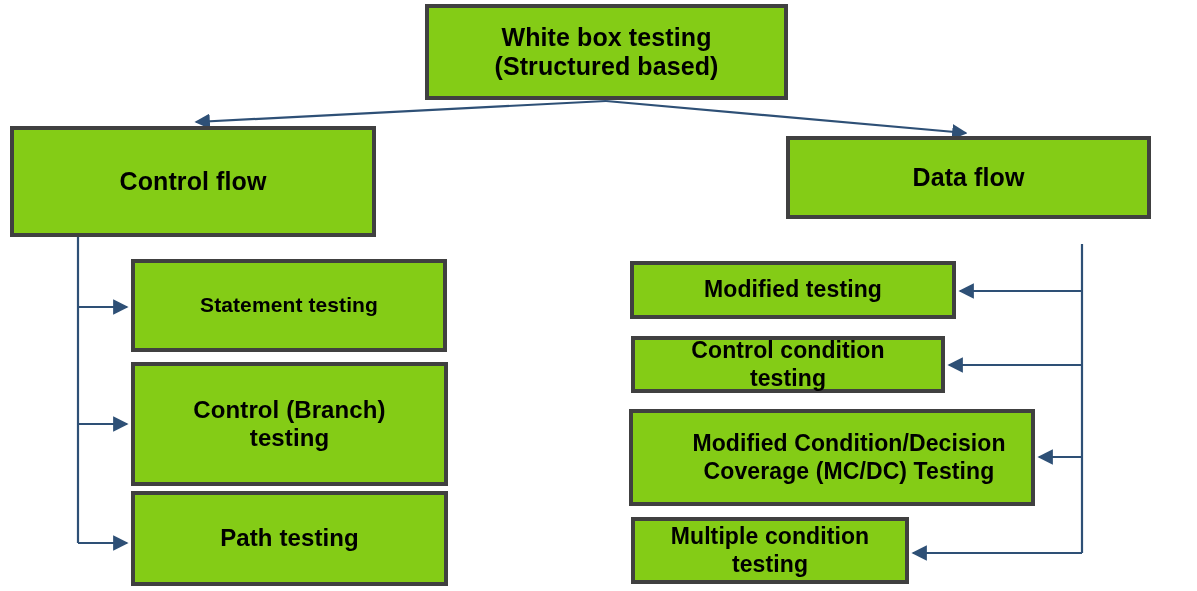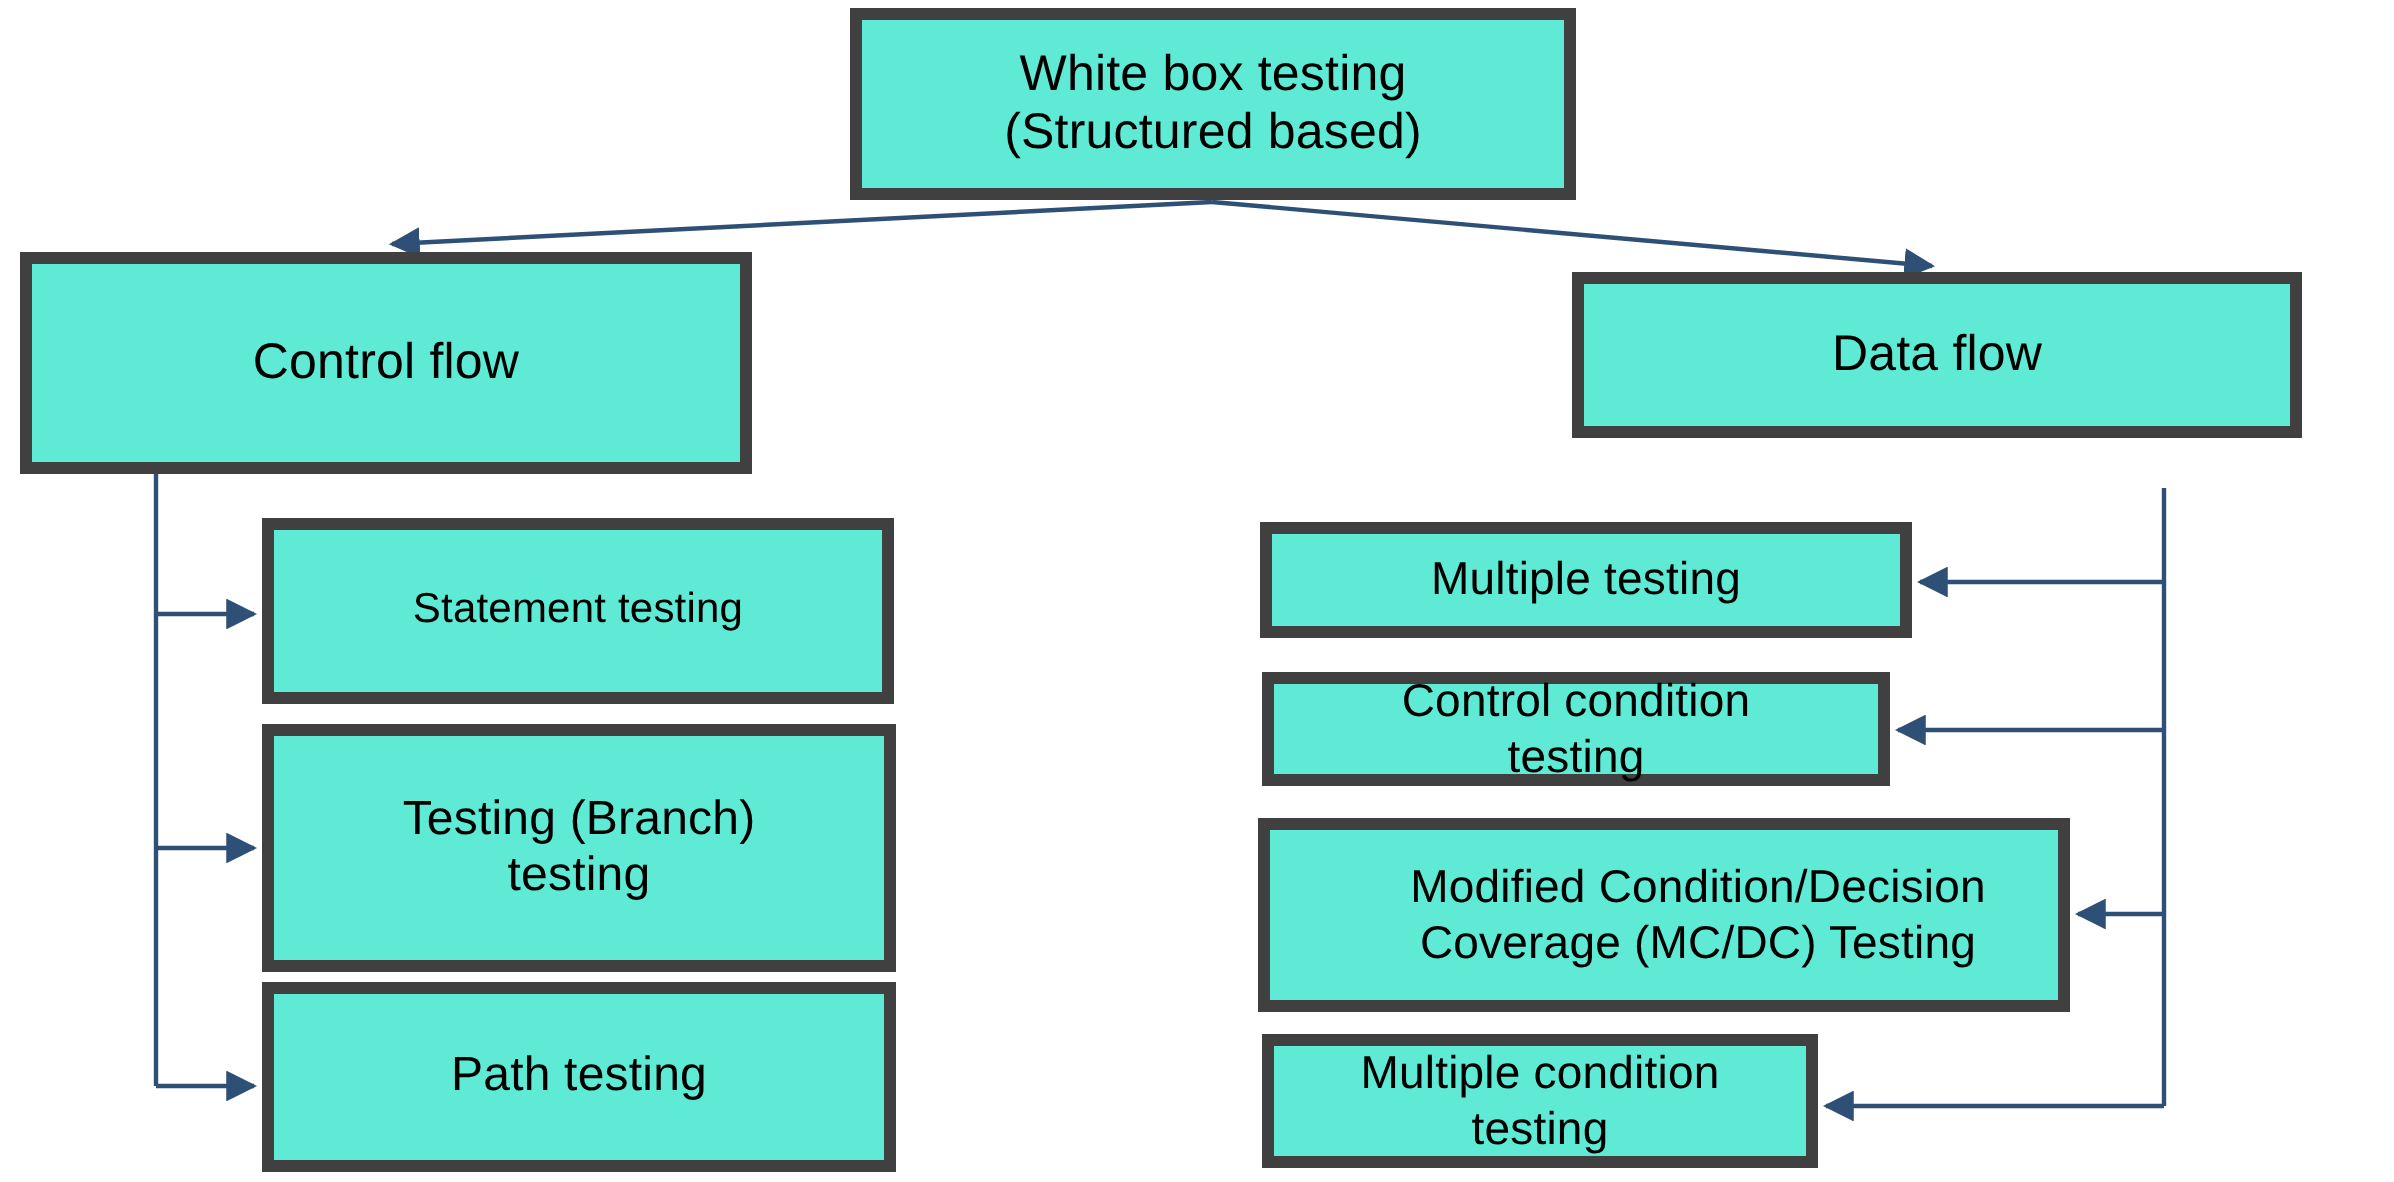--- a/index.html
+++ b/index.html
@@ -21,28 +21,28 @@
     position: absolute;
     left: 0;
     top: 0;
     width: 1197px;
     height: 591px;
     pointer-events: none;
   }
   .node {
     position: absolute;
     box-sizing: border-box;
-    background: #5eead4;
-    border: 6px solid #404040;
+    background: #84cc16;
+    border: 4px solid #404040;
     display: flex;
     align-items: center;
     justify-content: center;
     text-align: center;
     color: #000000;
-    font-weight: normal;
+    font-weight: bold;
     line-height: 1.18;
     letter-spacing: 0.1px;
     z-index: 2;
   }
   .node span {
     display: block;
     padding: 0 6px;
     white-space: pre-line;
   }
   .n-root      { left: 425px; top: 4px;   width: 363px; height: 96px;  font-size: 25px; }
@@ -119,30 +119,30 @@
 
   <div class="node n-dataflow">
     <span>Data flow</span>
   </div>
 
   <div class="node n-statement">
     <span>Statement testing</span>
   </div>
 
   <div class="node n-decision">
-    <span>Testing (Branch)
+    <span>Control (Branch)
 testing</span>
   </div>
 
   <div class="node n-path">
     <span>Path testing</span>
   </div>
 
   <div class="node n-cond">
-    <span>Multiple testing</span>
+    <span>Modified testing</span>
   </div>
 
   <div class="node n-deccond">
     <span>Control condition
 testing</span>
   </div>
 
   <div class="node n-mcdc">
     <span>Modified Condition/Decision
 Coverage (MC/DC) Testing</span>

